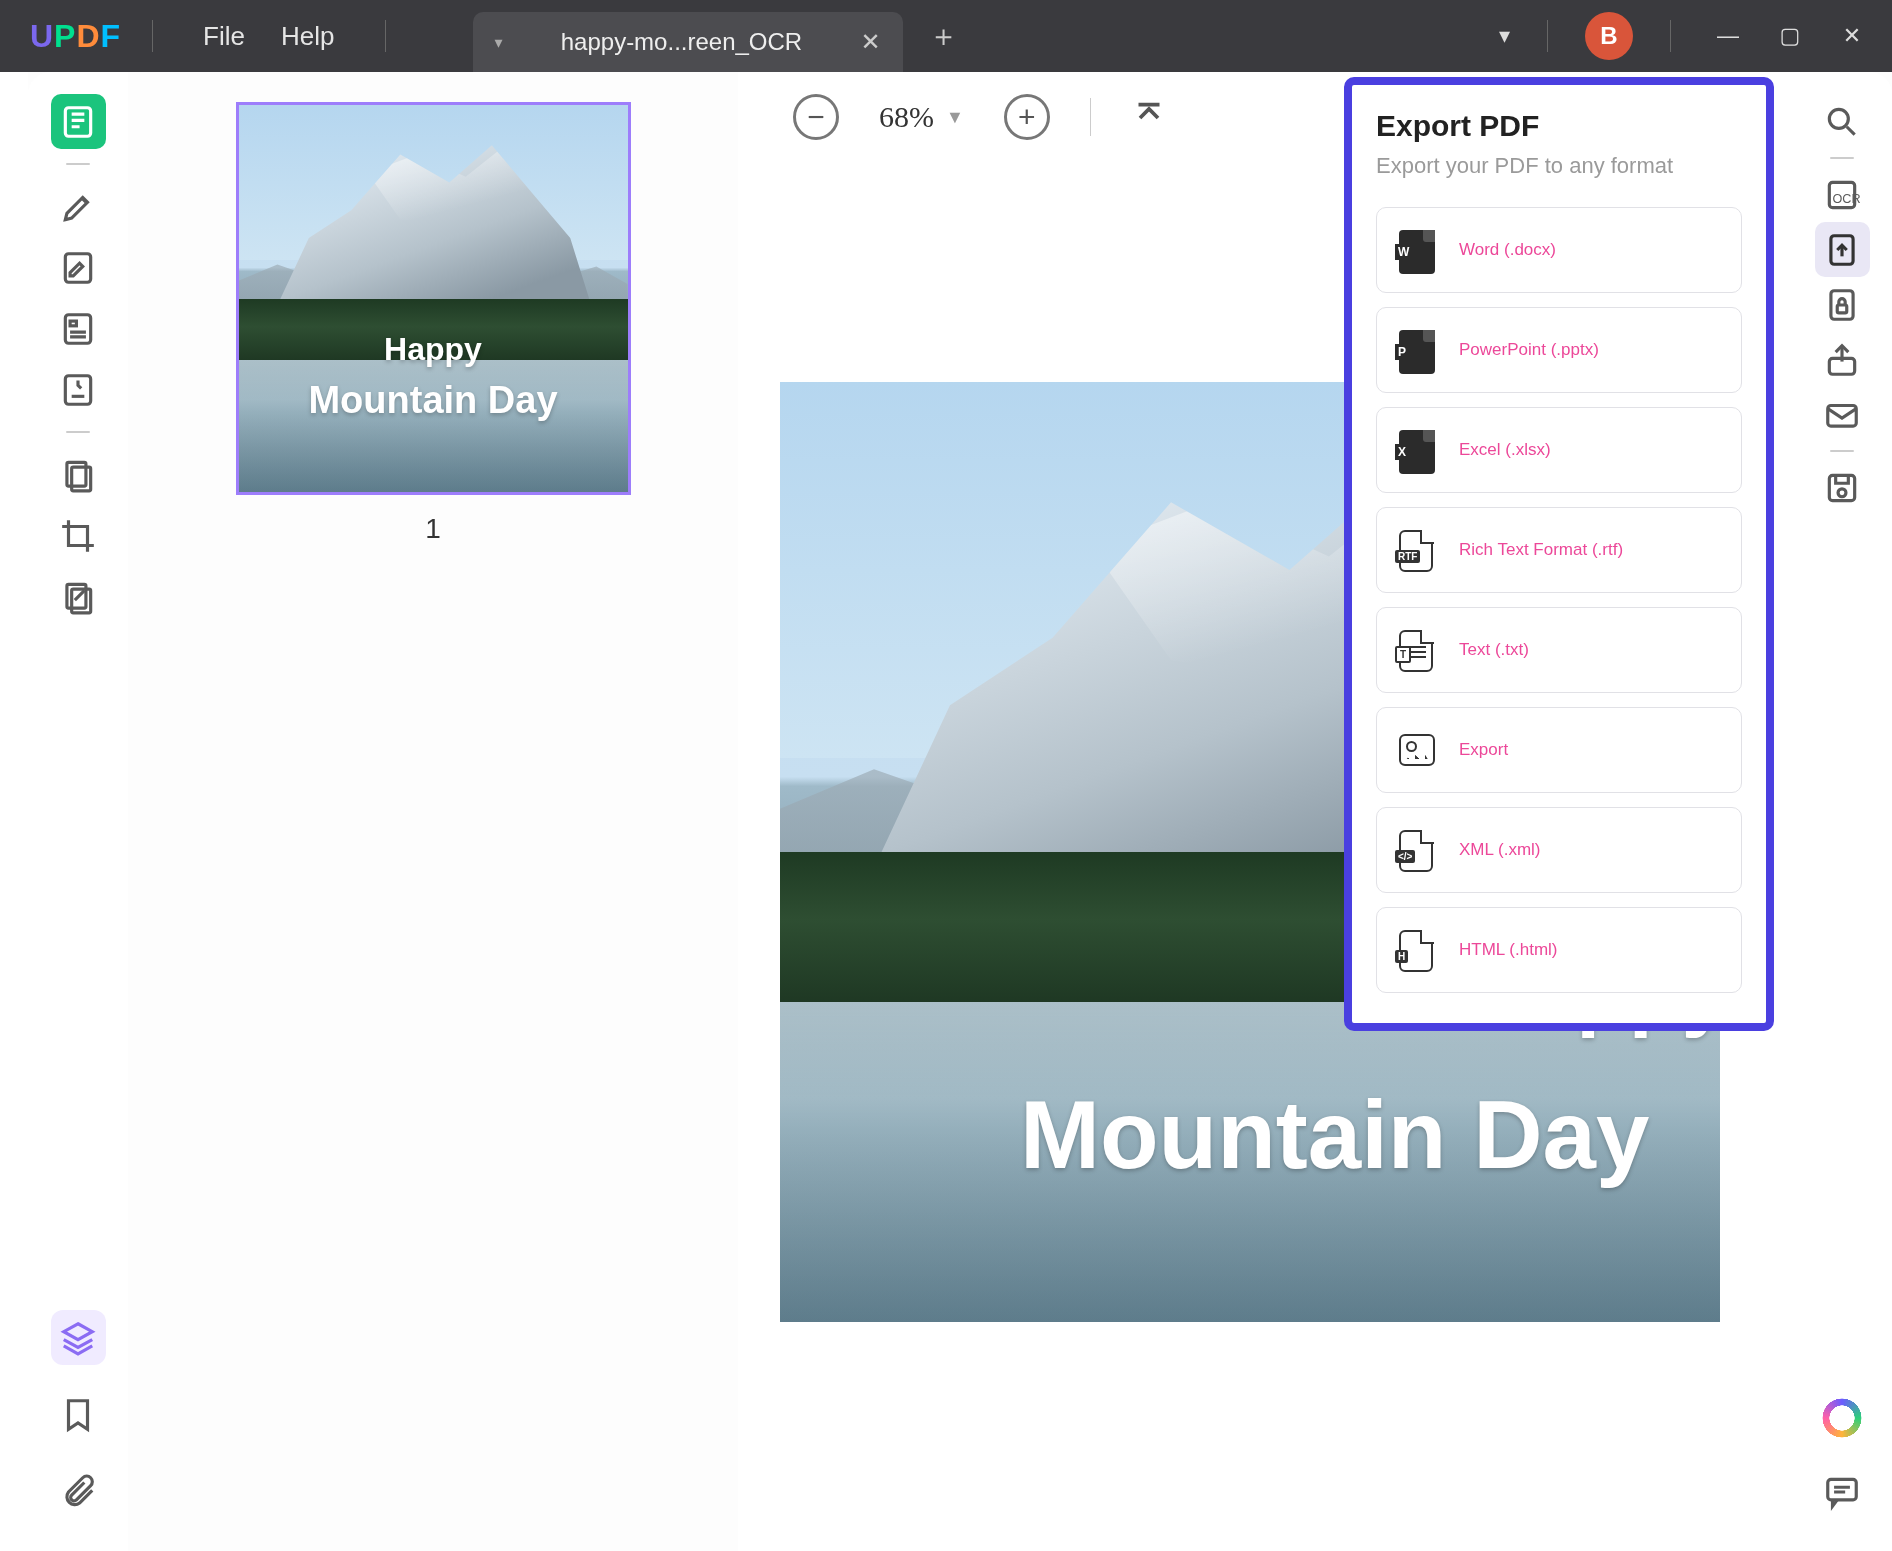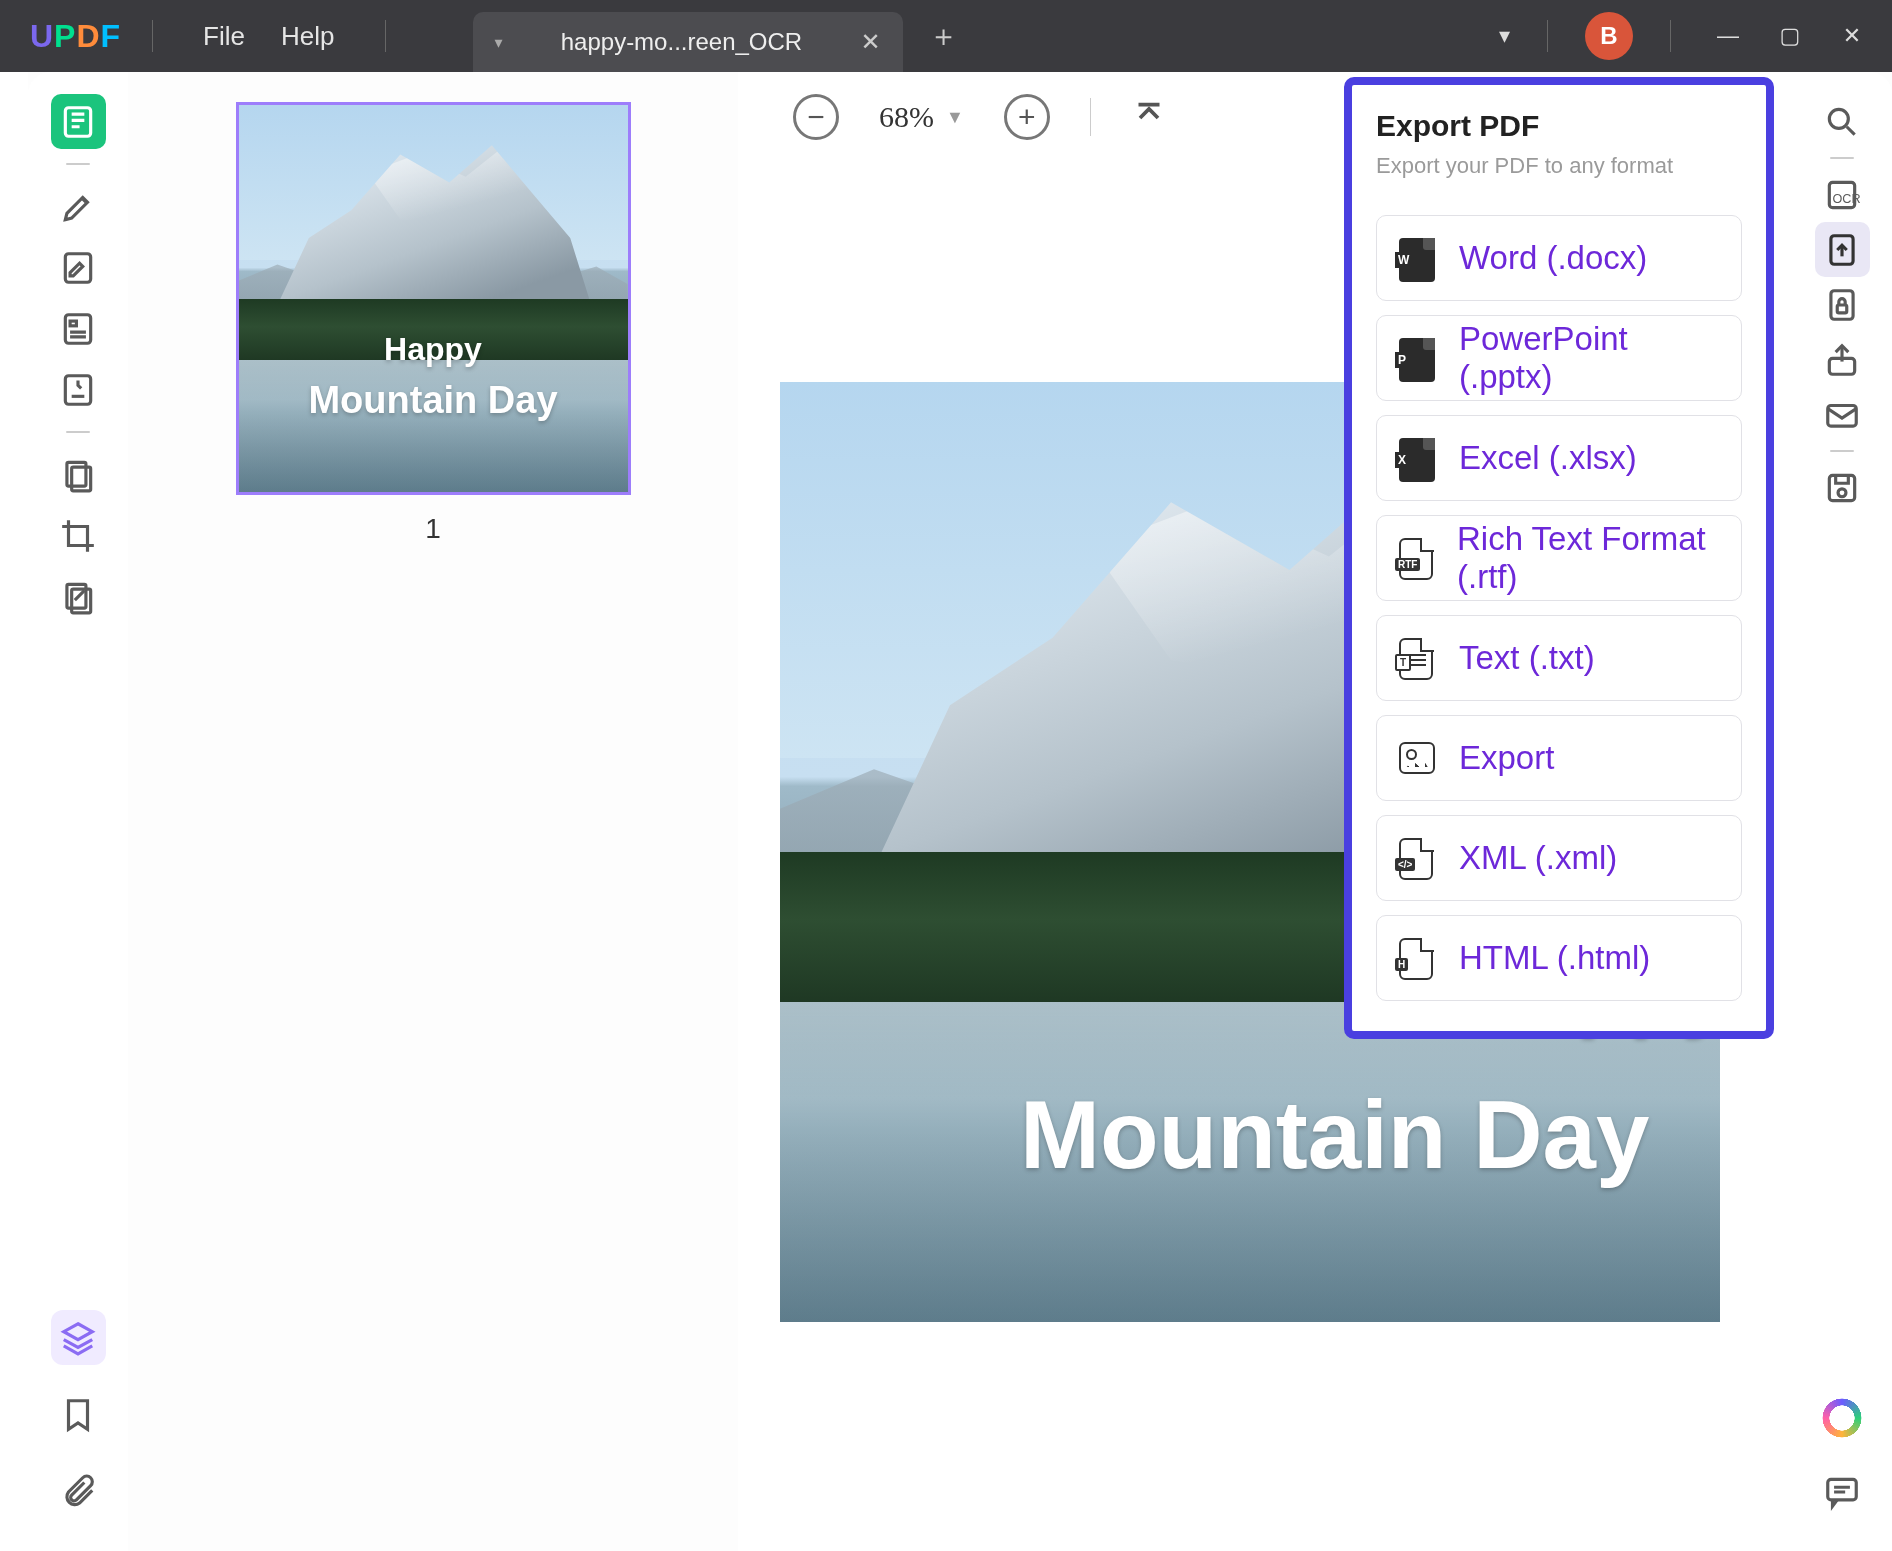--- a/index.html
+++ b/index.html
@@ -204,36 +204,36 @@
     width: 430px;
     background:#fff;
     border: 8px solid #4a3fe0;
     border-radius: 10px;
     padding: 24px 24px 30px 24px;
     z-index: 50;
   }
   .export-title {
     font-size: 30px; font-weight:700; color:#222; margin-bottom:10px;
   }
-  .export-sub { font-size:22px; color:#9a9a9a; margin-bottom:36px; }
+  .export-sub { font-size:22px; color:#9a9a9a; margin-bottom:28px; }
   .export-item {
     border:1.5px solid #e1e1e6;
     border-radius:10px;
     height:86px;
     display:flex; align-items:center;
     gap:24px;
     padding: 0 22px;
     margin-bottom:14px;
     cursor:pointer;
     background:#fff;
   }
   .export-item .eico {
     width:36px; height:40px; position:relative;
   }
-  .export-item .lbl { font-size:33px; color:#6d28d9; }
+  .export-item .lbl { font-size:17px; color:#ec4899; }
   .fi-dark {
     width:36px; height:44px; background:#2b2b2b; border-radius:4px; position:relative;
   }
   .fi-dark::before { content:""; position:absolute; top:0; right:0; width:12px; height:12px; background:#555; border-bottom-left-radius:3px;}
   .fi-dark .badge {
     position:absolute; left:-4px; top:14px; font-size:12px; color:#fff; background:#2b2b2b; padding:1px 3px; font-weight:700;
   }
   .fi-outline {
     width:34px; height:42px; border:2.5px solid #333; border-radius:6px; position:relative; background:#fff;
   }

